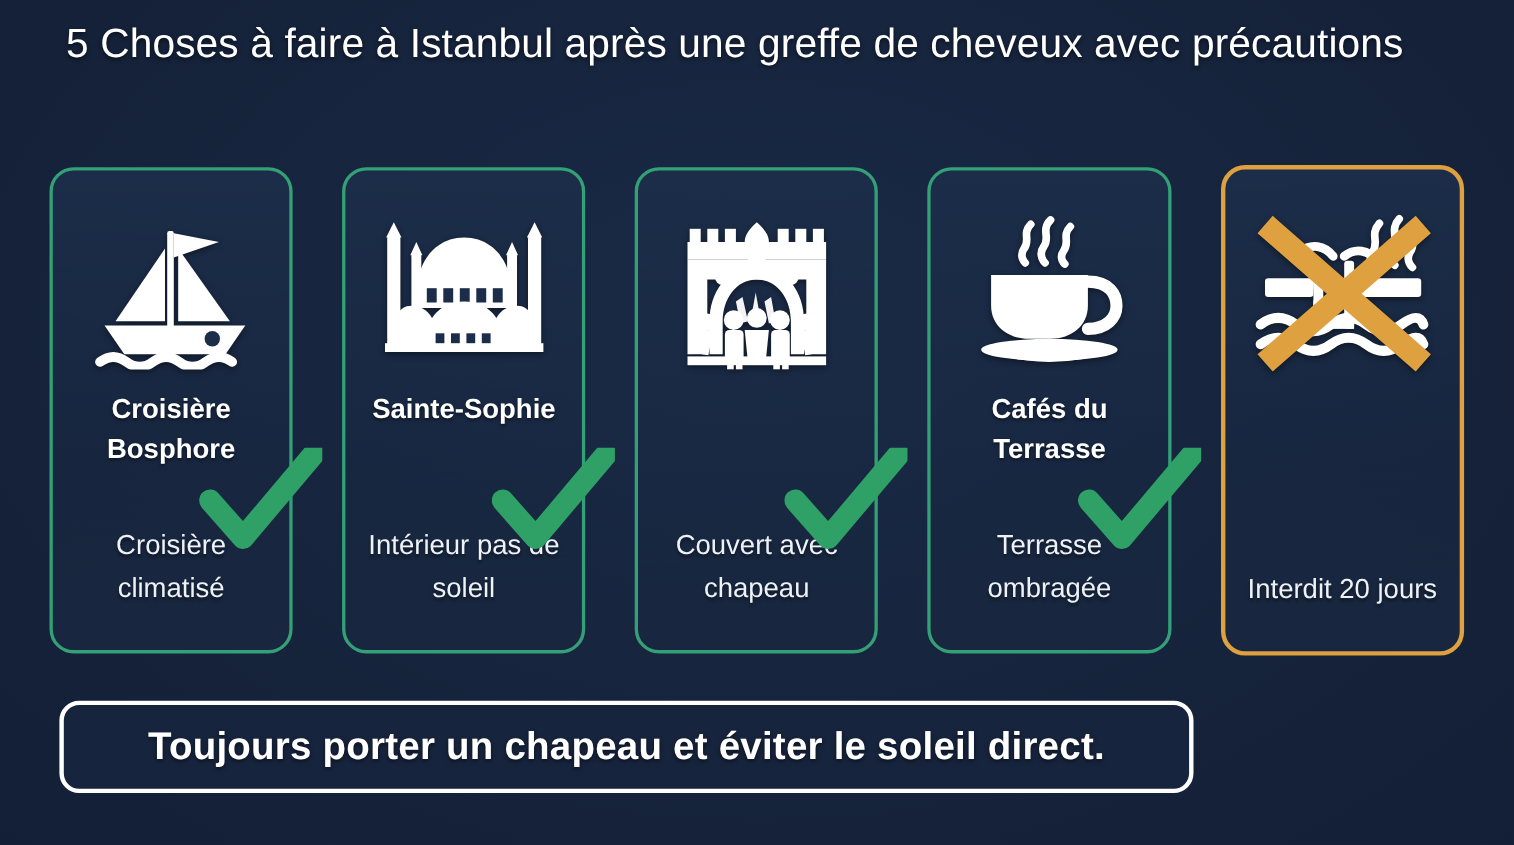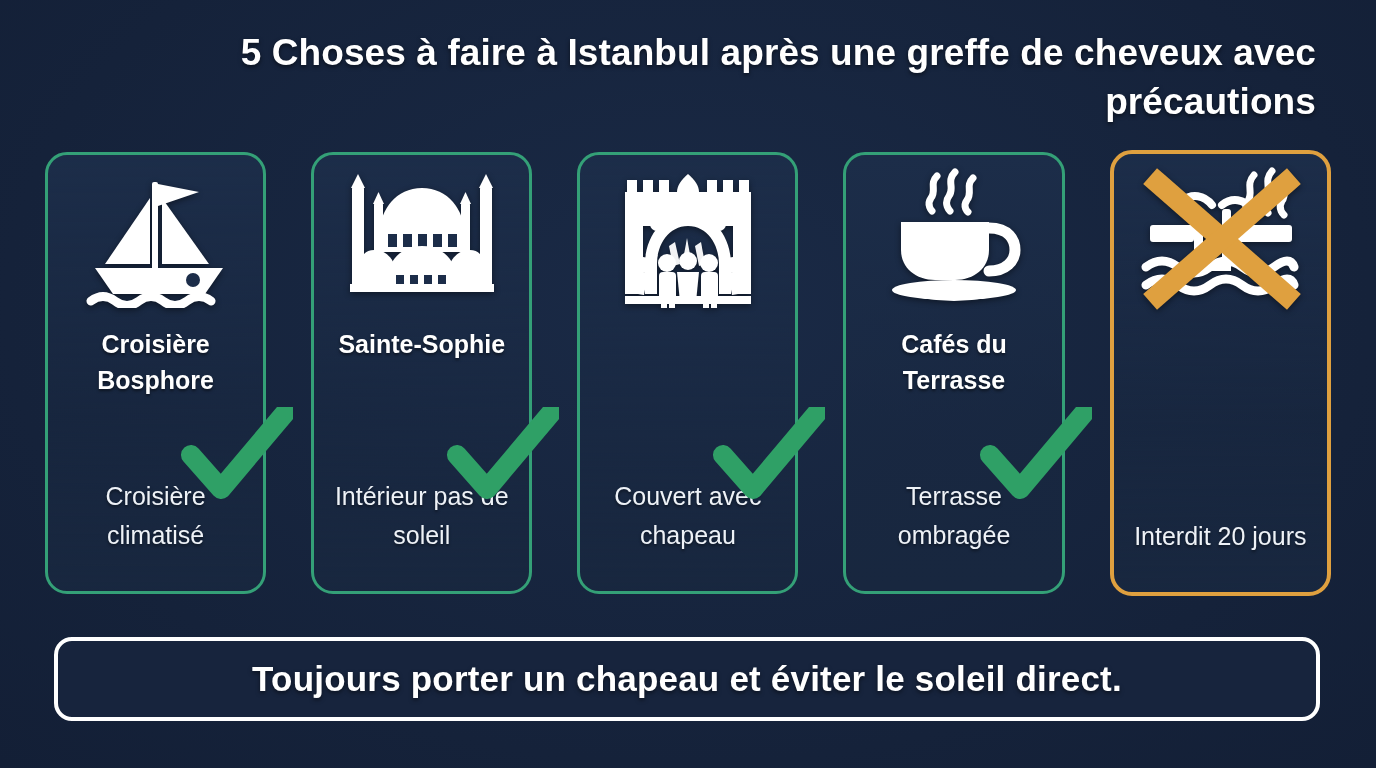--- a/index.html
+++ b/index.html
@@ -11,25 +11,25 @@
   }
   .infographic {
     position: relative;
     width: 1376px; height: 768px;
     background: radial-gradient(ellipse at 50% 40%, #1a2a46 0%, #15223a 70%, #131f36 100%);
   }
 
   
   .title {
     position: absolute;
-    left: 0; right: 0; top: 28px;
-    text-align: right;
+    left: 0; right: 0; top: 15px;
+    text-align: left;
     color: #ffffff;
     font-size: 37px;
-    font-weight: bold;
+    font-weight: normal;
     line-height: 1.33;
     letter-spacing: 0.1px;
     text-shadow: 0 2px 4px rgba(0,0,0,0.55);
     padding: 0 60px;
   }
 
   
   .cards {
     position: absolute;
     left: 45px; top: 152px;
@@ -39,21 +39,21 @@
   }
   .card {
     position: relative;
     width: 249px;
     border: 3px solid #34a077;
     border-radius: 22px;
     background: linear-gradient(180deg, #1c2d49 0%, #19294280 60%, #18273f 100%);
     display: flex;
     flex-direction: column;
     align-items: flex-end;
-    padding: 8px 10px 16px;
+    padding: 36px 10px 16px;
   }
   .card.warn {
     border-color: #dfa03f;
     border-width: 4px;
     margin-top: -2px;
     height: 446px;
   }
 
   .icon-wrap {
     height: 150px;
@@ -92,21 +92,21 @@
     top: 252px;
     width: 112px; height: 92px;
     pointer-events: none;
   }
   .check svg { display: block; }
 
   
   .banner {
     position: absolute;
     left: 54px; top: 637px;
-    width: 1266px; height: 84px;
+    width: 1031px; height: 84px;
     border: 4px solid #ffffff;
     border-radius: 18px;
     background: #17243d;
     display: flex;
     align-items: center;
     justify-content: center;
   }
   .banner-text {
     color: #ffffff;
     font-size: 35px;

